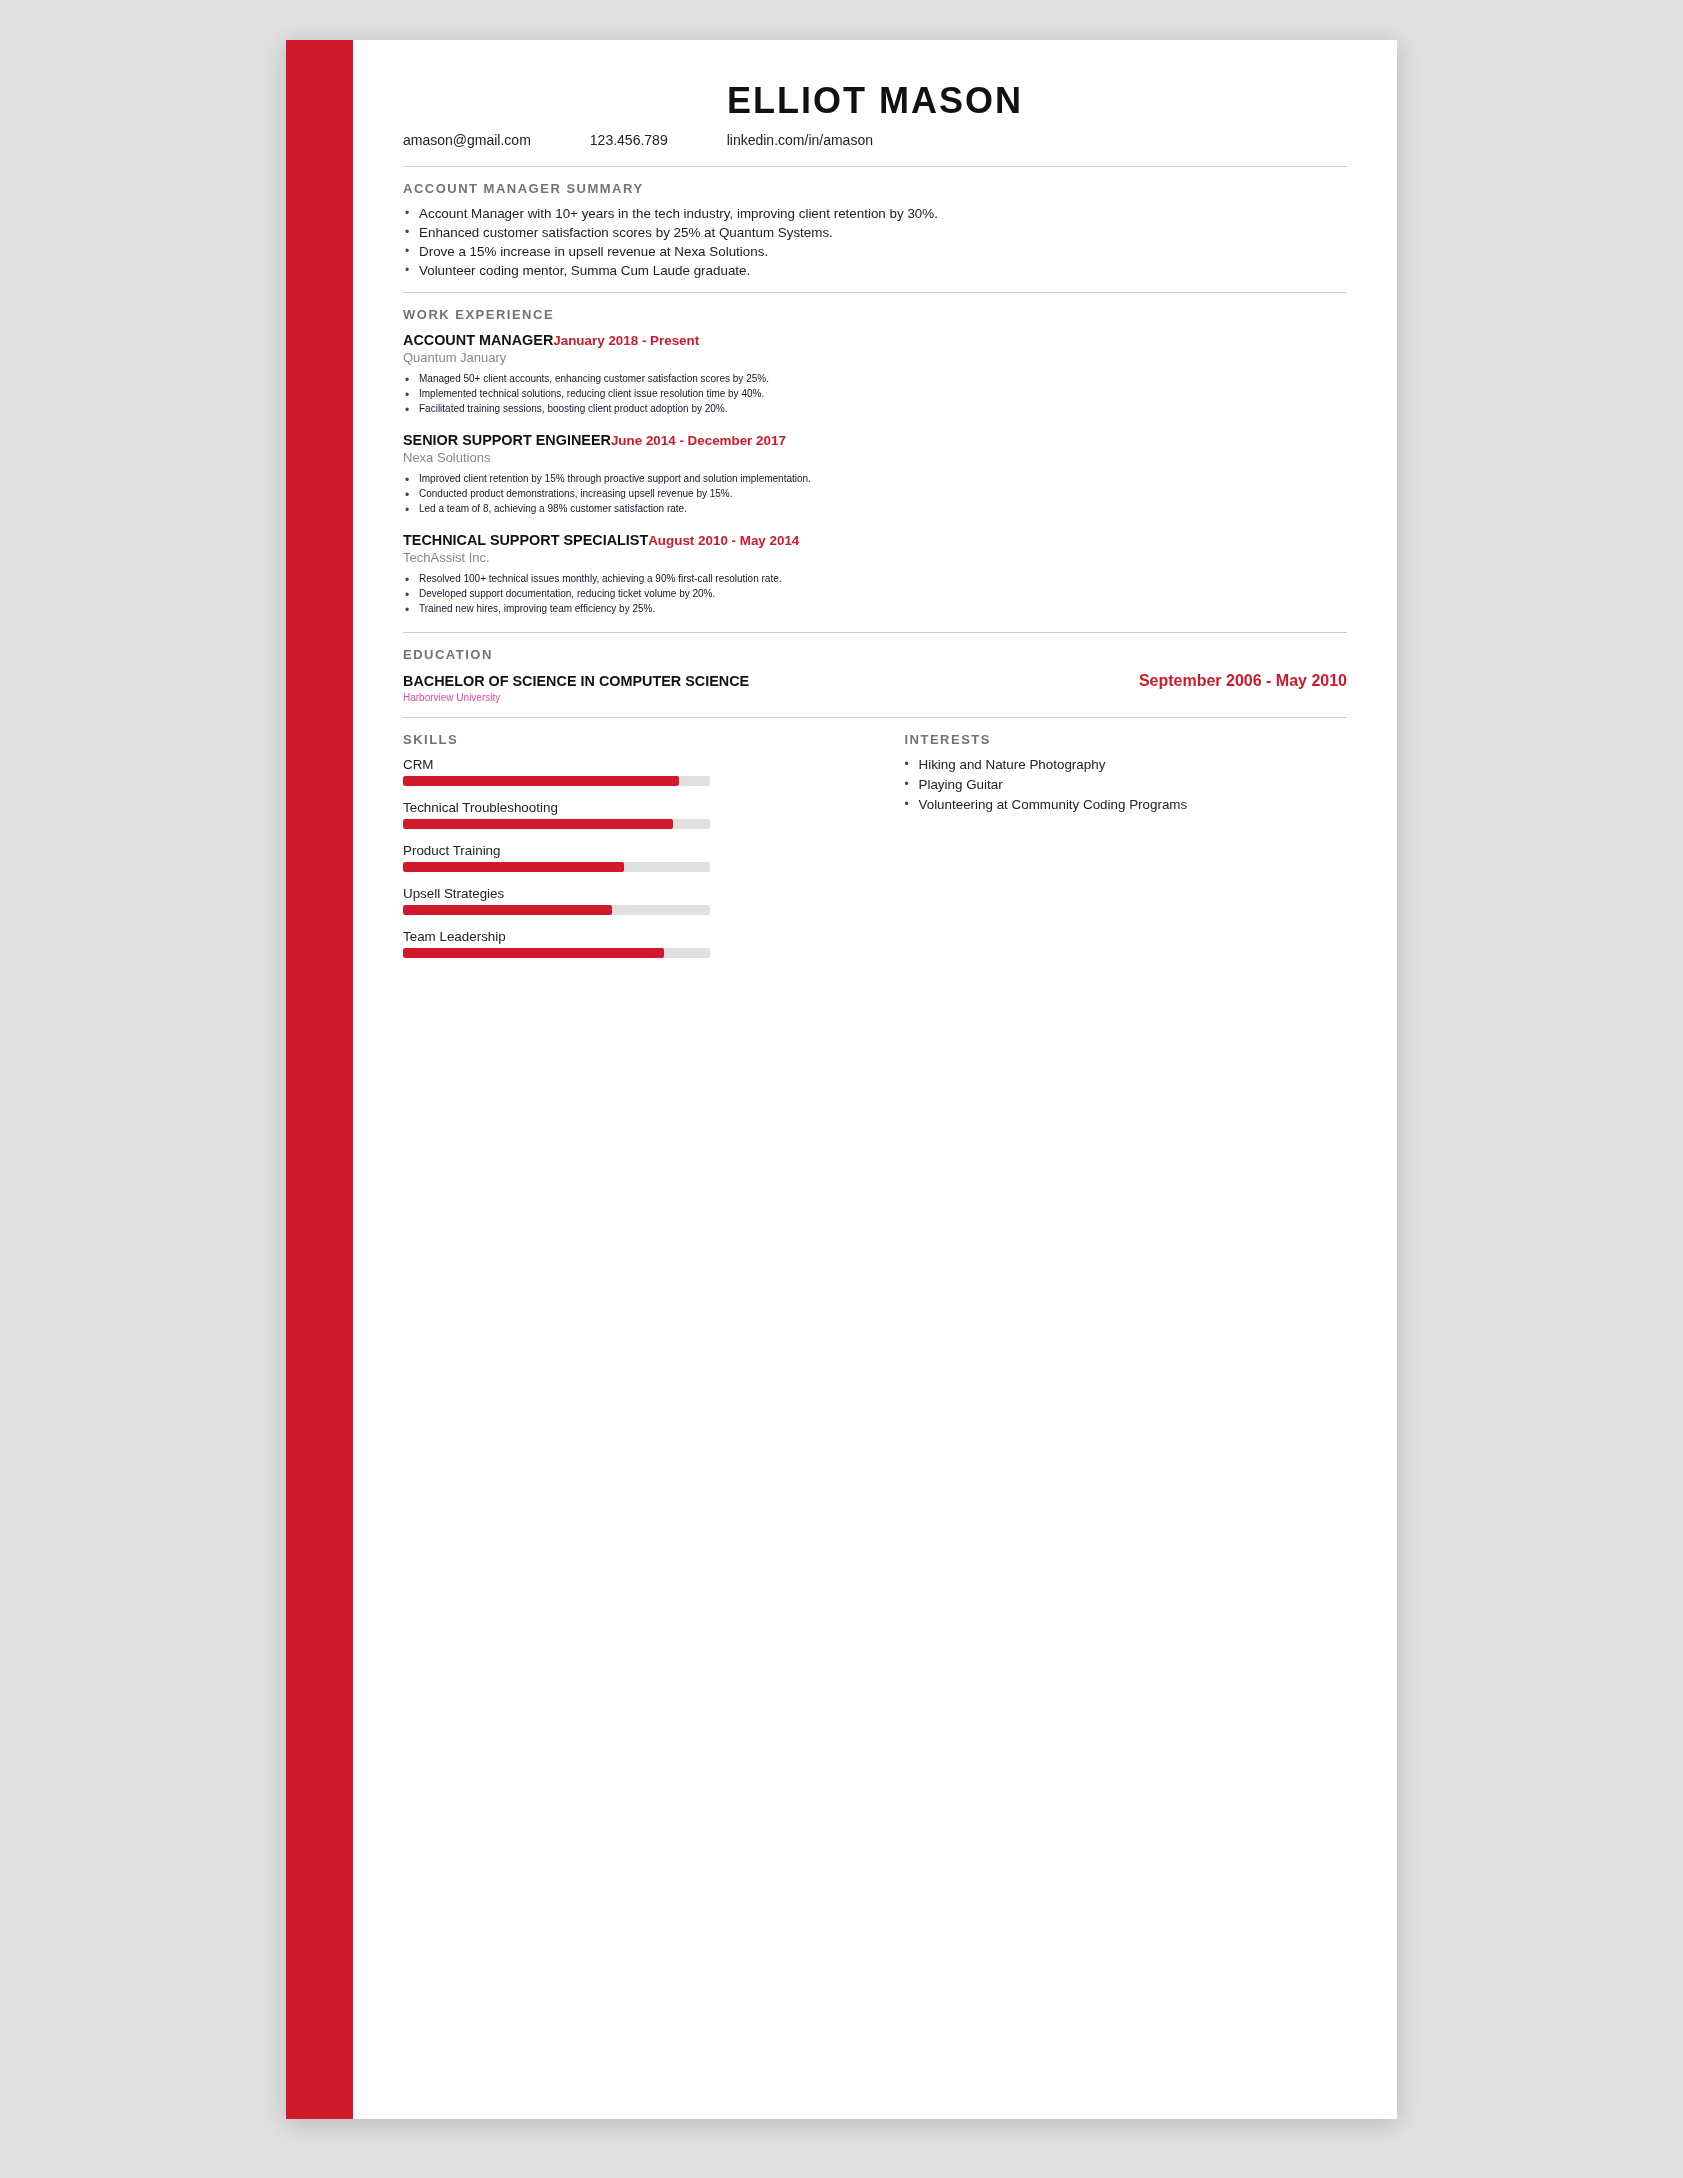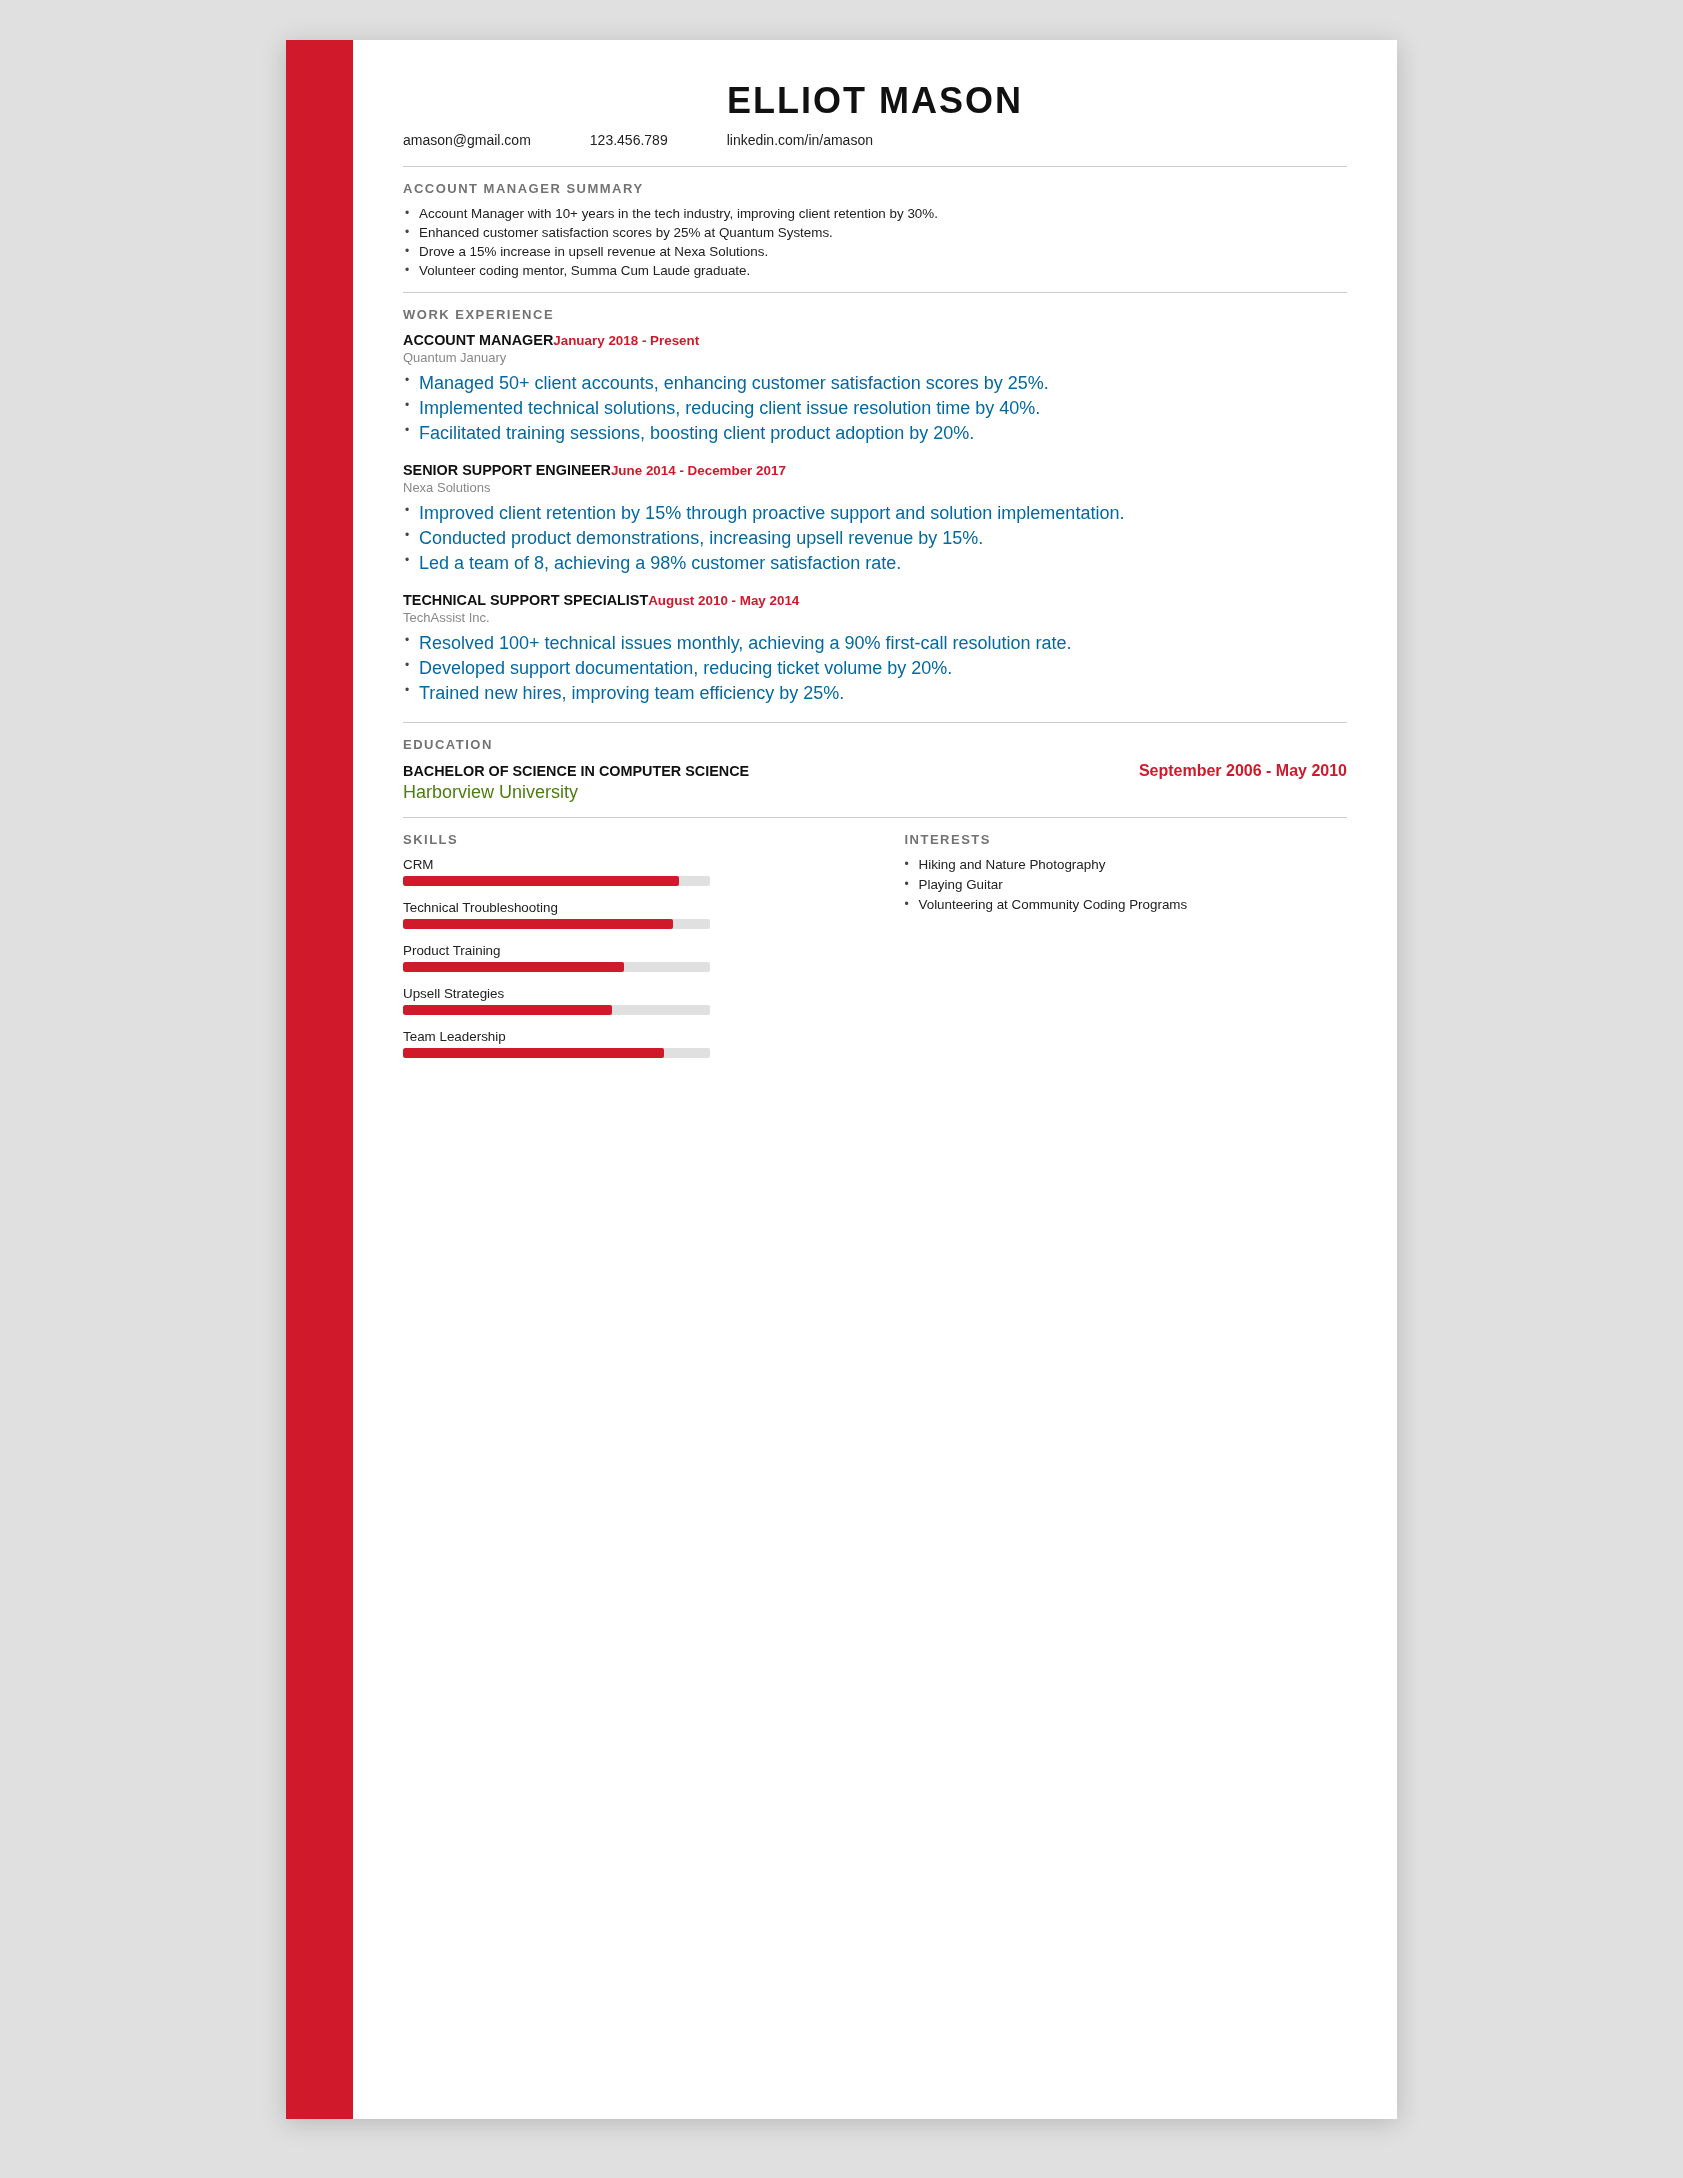--- a/index.html
+++ b/index.html
@@ -125,22 +125,22 @@
       margin-bottom: 8px;
     }
 
     .job-bullets {
       list-style: none;
       padding: 0;
       margin: 0 0 18px 0;
     }
 
     .job-bullets li {
-      font-size: 18px;
-      color: #0369a1;
+      font-size: 10px;
+      color: #0f172a;
       margin-bottom: 4px;
       padding-left: 16px;
       position: relative;
     }
 
     .job-bullets li::before {
       content: "•";
       position: absolute;
       left: 2px;
       color: #444;
@@ -163,22 +163,22 @@
     }
 
     .edu-date {
       font-size: 16px;
       font-weight: 700;
       color: #d0192a;
       white-space: nowrap;
     }
 
     .edu-school {
-      font-size: 18px;
-      color: #4d7c0f;
+      font-size: 10px;
+      color: #ec4899;
       margin-bottom: 8px;
     }
 
     
     .two-col {
       display: flex;
       gap: 59px;
       margin-top: 10px;
     }
 

